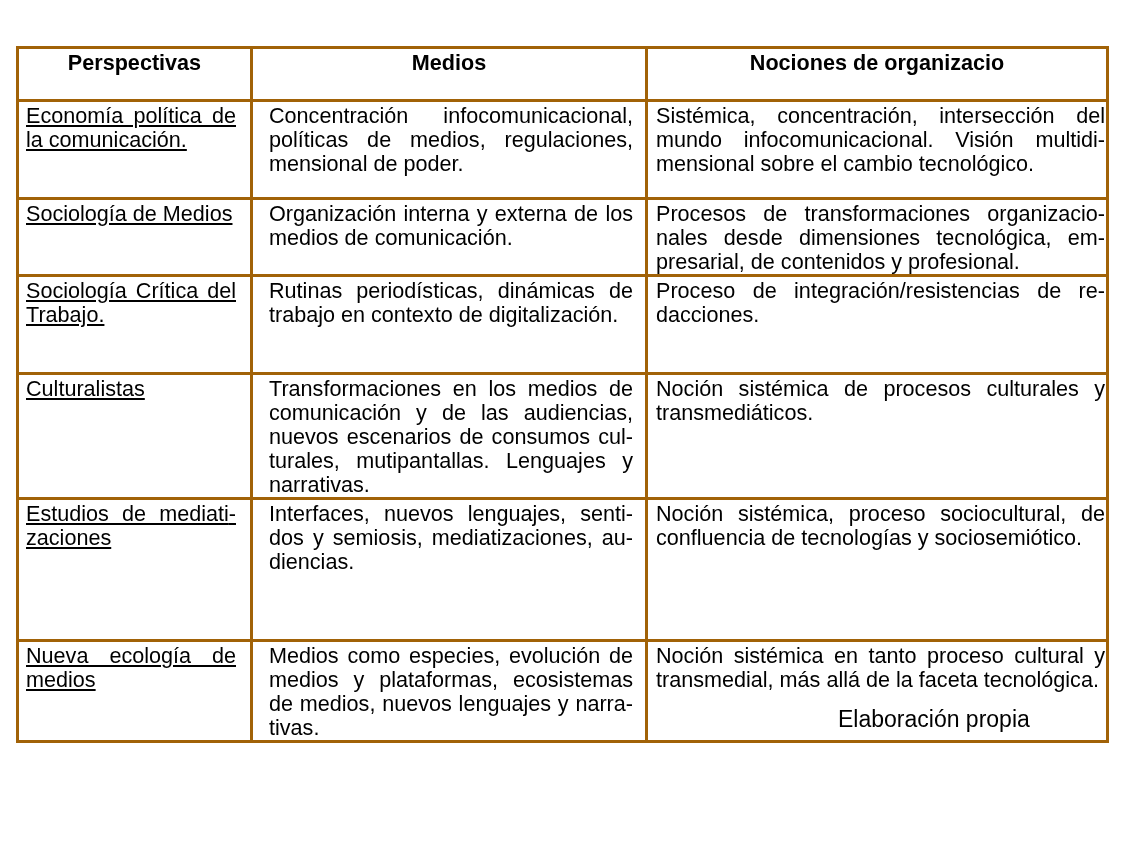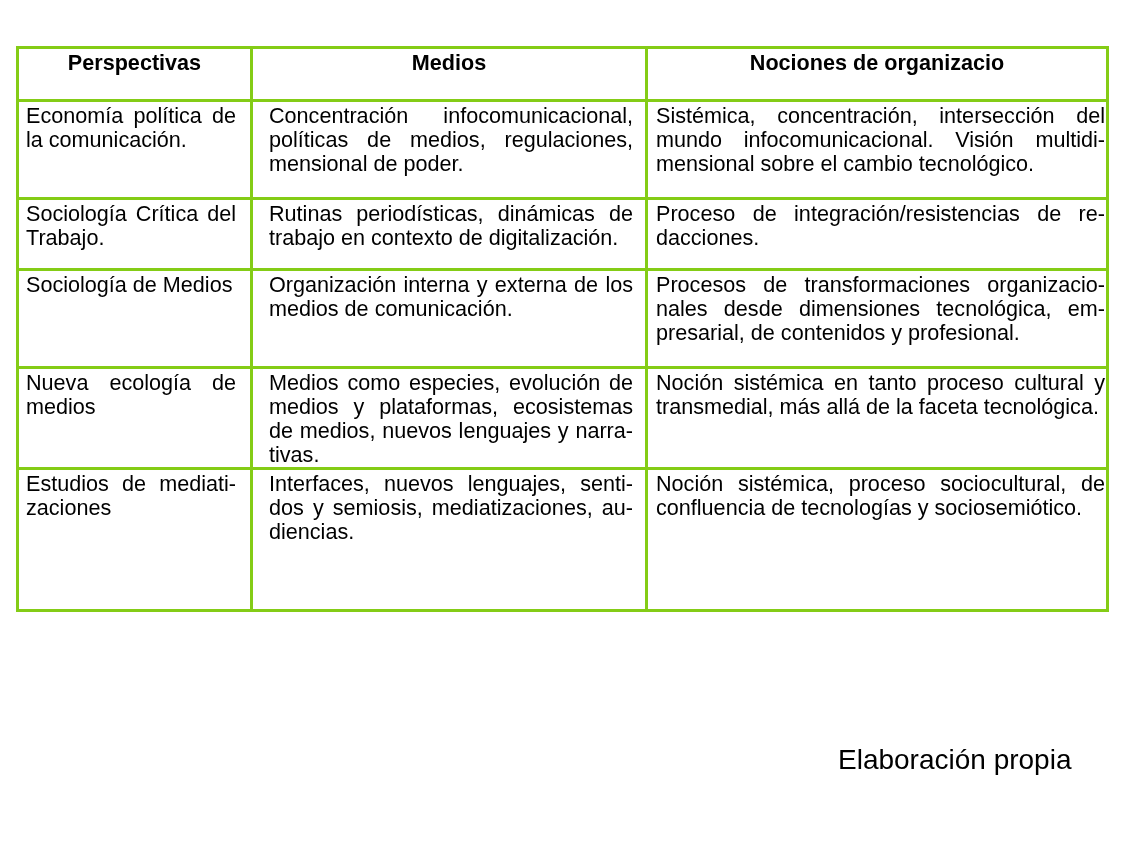--- a/index.html
+++ b/index.html
@@ -20,55 +20,55 @@
     top: 46px;
   }
   table.persp-table {
     border-collapse: collapse;
     table-layout: fixed;
     width: 1090px;
     background: #ffffff;
   }
   table.persp-table th,
   table.persp-table td {
-    border: 3px solid #84cc16;
+    border: 3px solid #a16207;
     vertical-align: top;
     font-size: 21.6px;
     line-height: 24px;
     overflow: hidden;
     margin-top: 8px;
   }
   table.persp-table th {
     font-weight: bold;
     text-align: center;
     padding: 2px 4px 0 4px;
   }
   table.persp-table td {
     text-align: justify;
     padding-top: 2px;
     padding-bottom: 0;
   }
-  td.col-perspectiva { padding-left: 7px;  padding-right: 14px; }
+  td.col-perspectiva { padding-left: 7px;  padding-right: 14px; text-decoration: underline; }
   td.col-objetos     { padding-left: 16px; padding-right: 12px; }
   td.col-nociones    { padding-left: 8px;  }
 
   thead tr            { height: 53px;  }
   tbody tr:nth-child(1){ height: 98px;  }
   tbody tr:nth-child(2){ height: 71px;  }
   tbody tr:nth-child(3){ height: 98px;  }
   tbody tr:nth-child(4){ height: 53px;  }
   tbody tr:nth-child(5){ height: 142px; }
   tbody tr:nth-child(6){ height: 100px; }
   tbody tr:nth-child(7){ height: 73px;  }
 
   .caption {
     position: absolute;
     left: 838px;
-    top: 747px;
-    font-size: 28px;
+    top: 706px;
+    font-size: 23px;
     line-height: 26px;
     white-space: nowrap;
   }
 </style>
 </head>
 <body>
 
 <div class="table-wrap">
   <table class="persp-table">
     <colgroup>
@@ -83,36 +83,41 @@
         <th>Nociones de organizacio</th>
       </tr>
     </thead>
     <tbody>
       <tr>
         <td class="col-perspectiva">Economía política de la comunicación.</td>
         <td class="col-objetos">Concentración infocomunicacional, políticas de medios, regulaciones, mensional de poder.</td>
         <td class="col-nociones">Sistémica, concentración, intersección del mundo infocomunicacional. Visión multidi­mensional sobre el cambio tecnológico.</td>
       </tr>
       <tr>
+        <td class="col-perspectiva">Sociología de Medios</td>
+        <td class="col-objetos">Organización interna y externa de los medios de comunicación.</td>
+        <td class="col-nociones">Procesos de transformaciones organizacio­nales desde dimensiones tecnológica, em­presarial, de contenidos y profesional.</td>
+      </tr>
+      <tr>
         <td class="col-perspectiva">Sociología Crítica del Trabajo.</td>
         <td class="col-objetos">Rutinas periodísticas, dinámicas de trabajo en contexto de digitalización.</td>
         <td class="col-nociones">Proceso de integración/resistencias de re­dacciones.</td>
       </tr>
       <tr>
-        <td class="col-perspectiva">Sociología de Medios</td>
-        <td class="col-objetos">Organización interna y externa de los medios de comunicación.</td>
-        <td class="col-nociones">Procesos de transformaciones organizacio­nales desde dimensiones tecnológica, em­presarial, de contenidos y profesional.</td>
+        <td class="col-perspectiva">Culturalistas</td>
+        <td class="col-objetos">Transformaciones en los medios de comunicación y de las audiencias, nuevos escenarios de consumos cul­turales, mutipantallas. Lenguajes y narrativas.</td>
+        <td class="col-nociones">Noción sistémica de procesos culturales y transmediáticos.</td>
+      </tr>
+      <tr>
+        <td class="col-perspectiva">Estudios de mediati­zaciones</td>
+        <td class="col-objetos">Interfaces, nuevos lenguajes, senti­dos y semiosis, mediatizaciones, au­diencias.</td>
+        <td class="col-nociones">Noción sistémica, proceso sociocultural, de confluencia de tecnologías y sociosemiótico.</td>
       </tr>
       <tr>
         <td class="col-perspectiva">Nueva ecología de medios</td>
         <td class="col-objetos">Medios como especies, evolución de medios y plataformas, ecosistemas de medios, nuevos lenguajes y narra­tivas.</td>
         <td class="col-nociones">Noción sistémica en tanto proceso cultural y transmedial, más allá de la faceta tecnológi­ca.</td>
-      </tr>
-      <tr>
-        <td class="col-perspectiva">Estudios de mediati­zaciones</td>
-        <td class="col-objetos">Interfaces, nuevos lenguajes, senti­dos y semiosis, mediatizaciones, au­diencias.</td>
-        <td class="col-nociones">Noción sistémica, proceso sociocultural, de confluencia de tecnologías y sociosemiótico.</td>
       </tr>
     </tbody>
   </table>
 </div>
 
 <div class="caption">Elaboración propia</div>
 
 </body></html>

